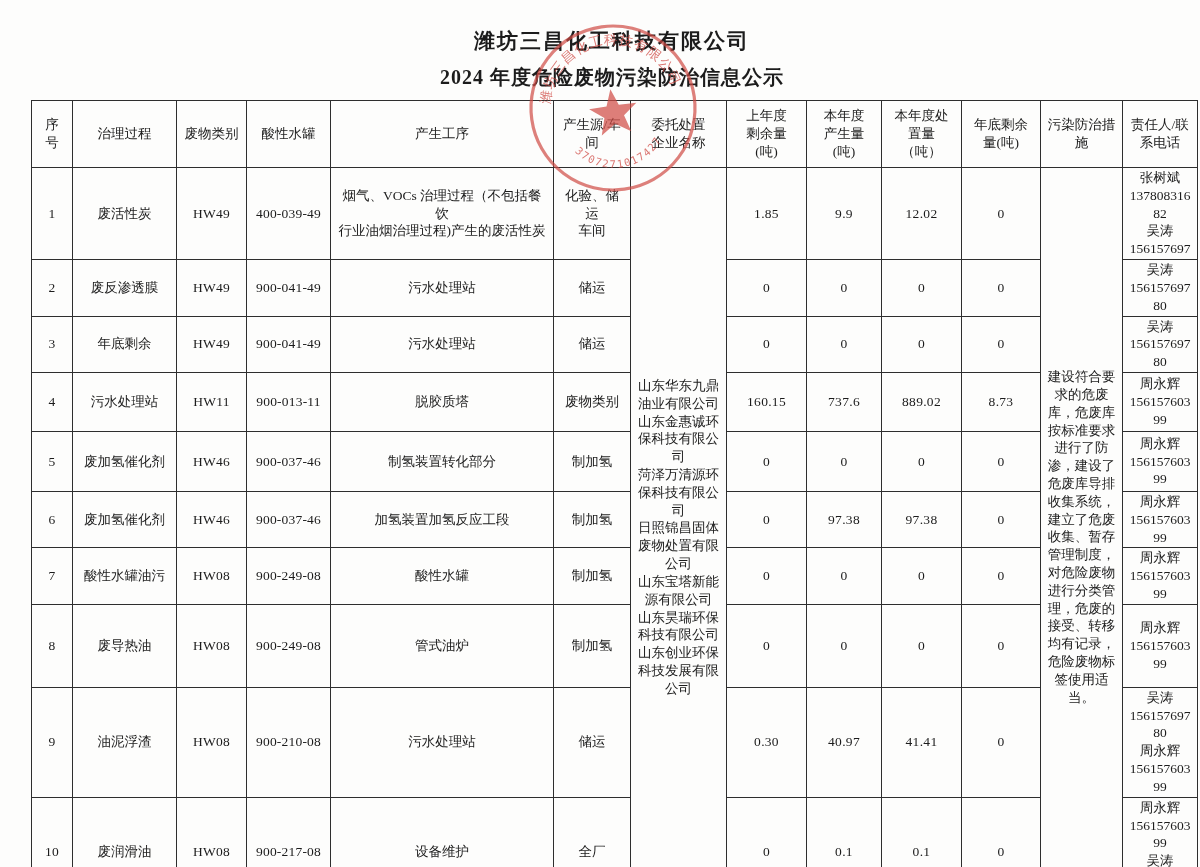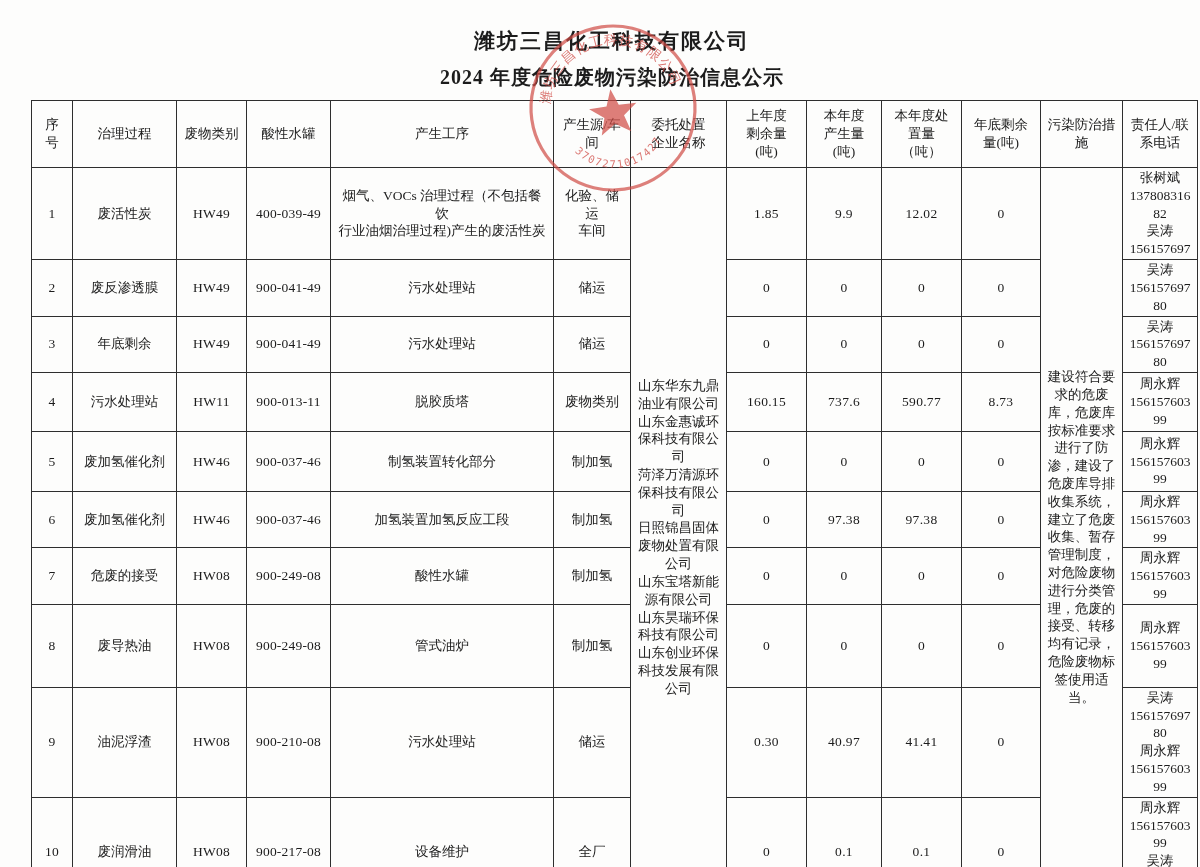--- a/index.html
+++ b/index.html
@@ -165,21 +165,21 @@
 
   <tr class="r4">
     <td class="num">4</td>
     <td>污水处理站</td>
     <td class="code">HW11</td>
     <td class="code">900-013-11</td>
     <td>脱胶质塔</td>
     <td>废物类别</td>
     <td class="num">160.15</td>
     <td class="num">737.6</td>
-    <td class="num">590.77</td>
+    <td class="num">889.02</td>
     <td class="num">8.73</td>
     <td class="contact-cell">周永辉
 15615760399</td>
   </tr>
 
   <tr class="r5">
     <td class="num">5</td>
     <td>废加氢催化剂</td>
     <td class="code">HW46</td>
     <td class="code">900-037-46</td>
@@ -203,21 +203,21 @@
     <td class="num">0</td>
     <td class="num">97.38</td>
     <td class="num">97.38</td>
     <td class="num">0</td>
     <td class="contact-cell">周永辉
 15615760399</td>
   </tr>
 
   <tr class="r7">
     <td class="num">7</td>
-    <td>危废的接受</td>
+    <td>酸性水罐油污</td>
     <td class="code">HW08</td>
     <td class="code">900-249-08</td>
     <td>酸性水罐</td>
     <td>制加氢</td>
     <td class="num">0</td>
     <td class="num">0</td>
     <td class="num">0</td>
     <td class="num">0</td>
     <td class="contact-cell">周永辉
 15615760399</td>

